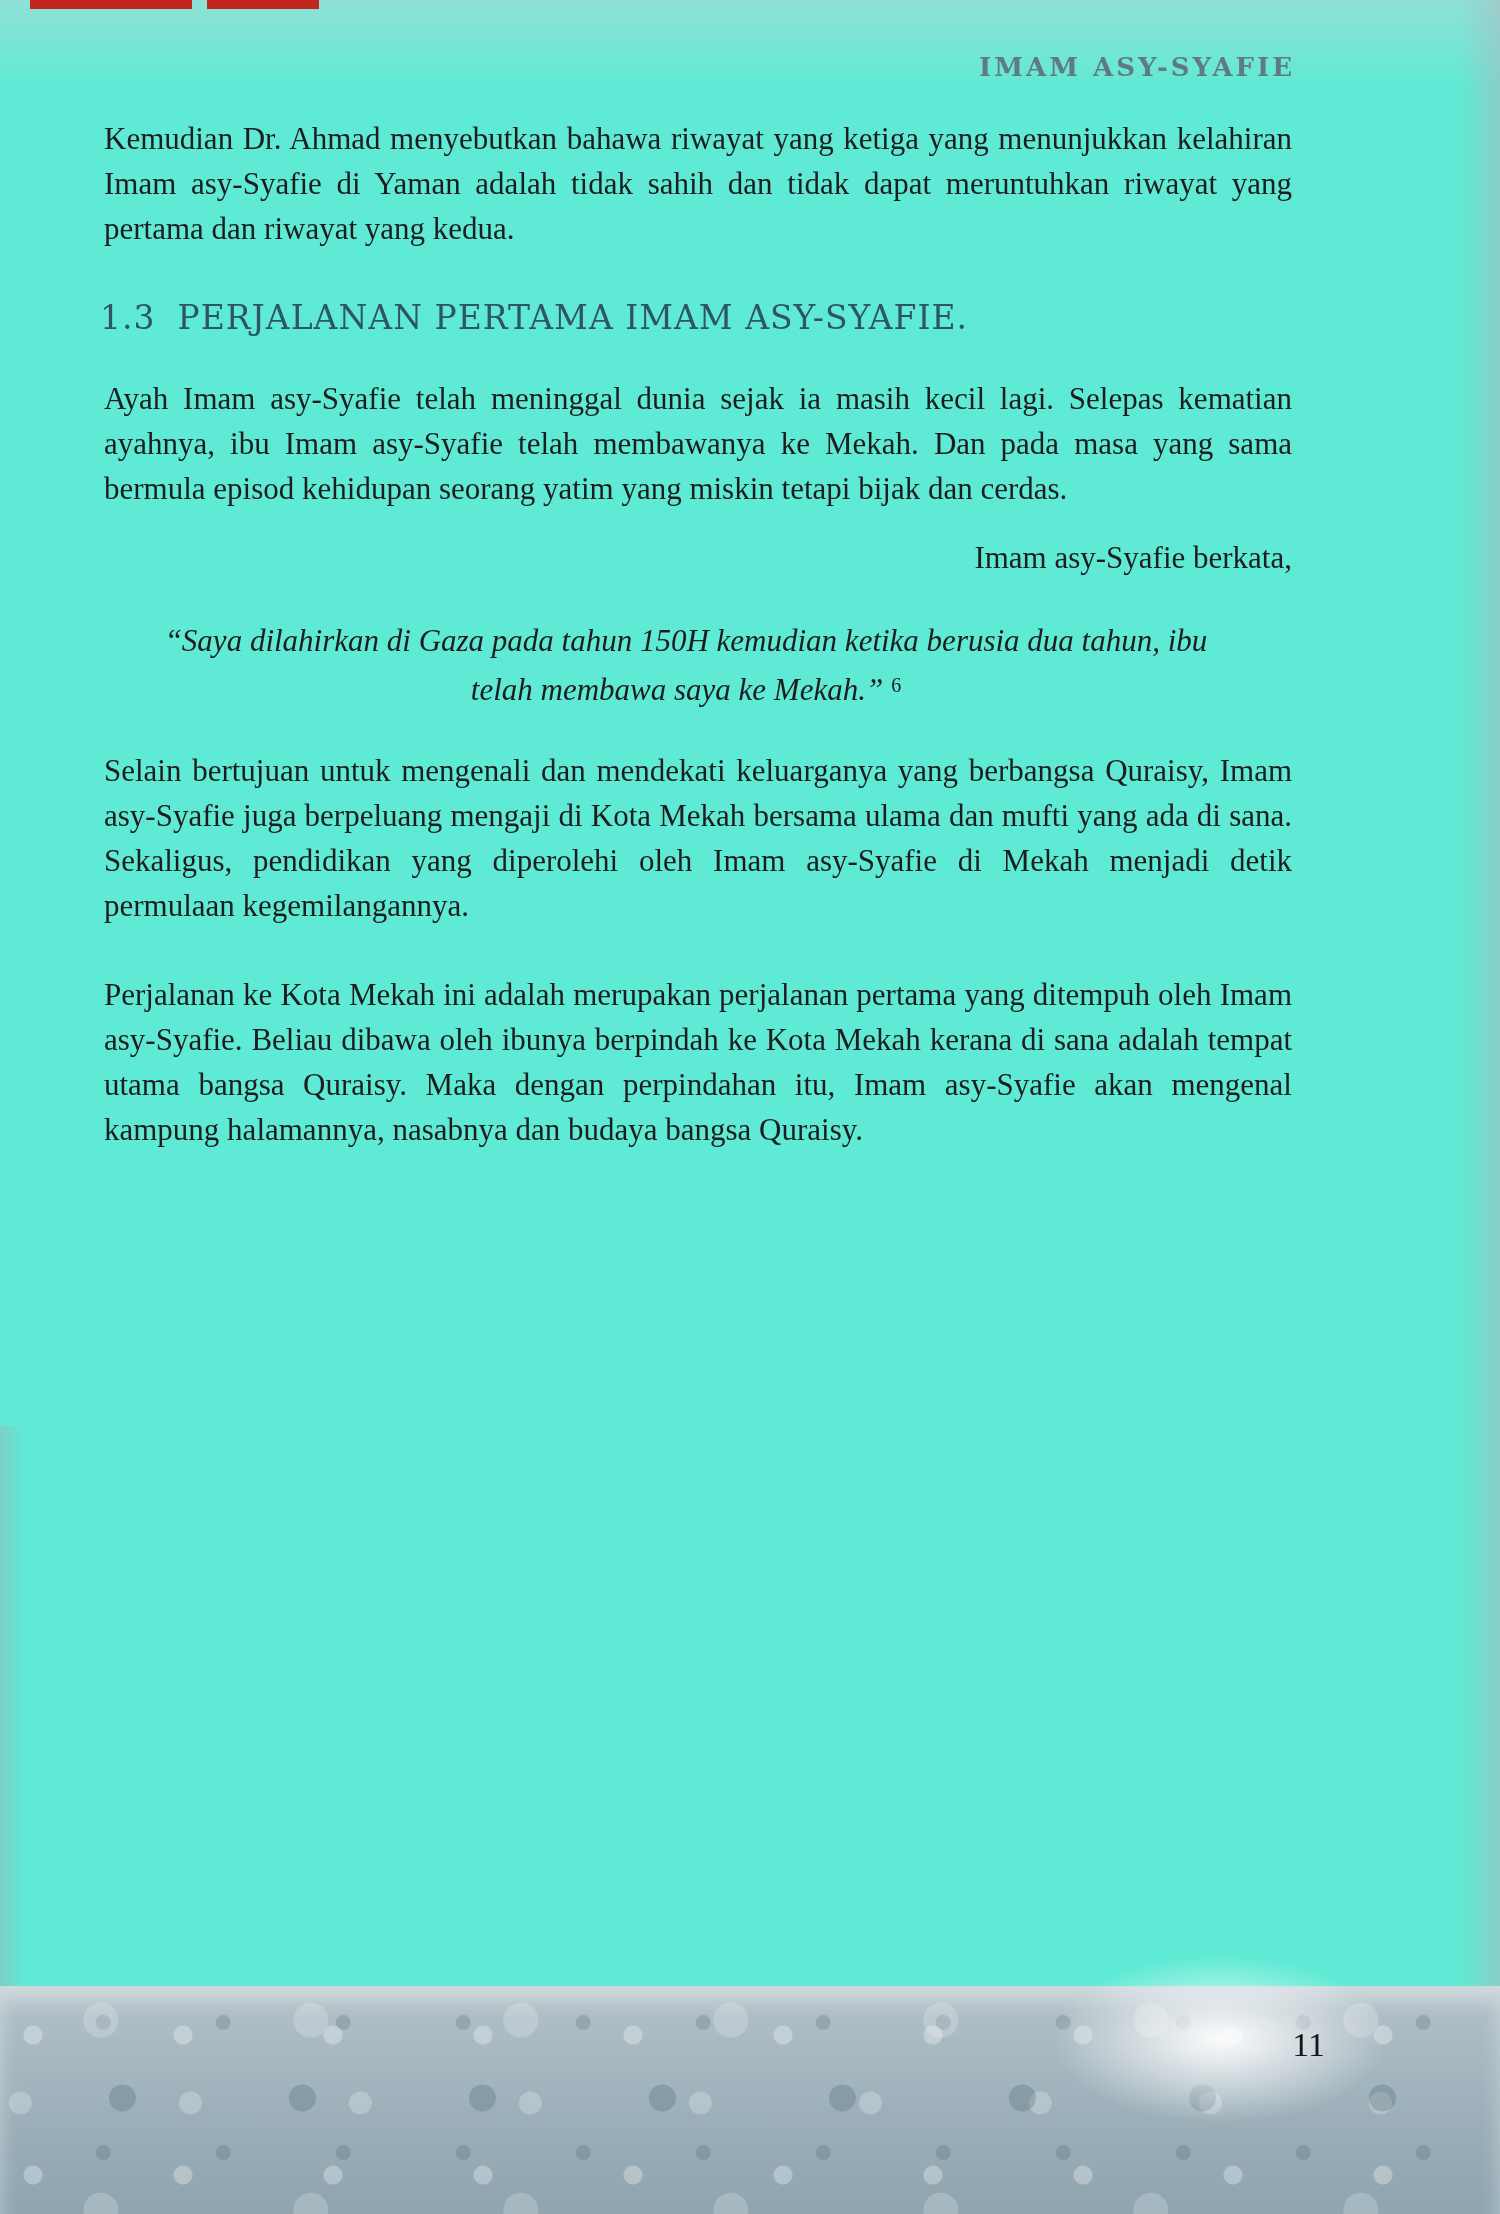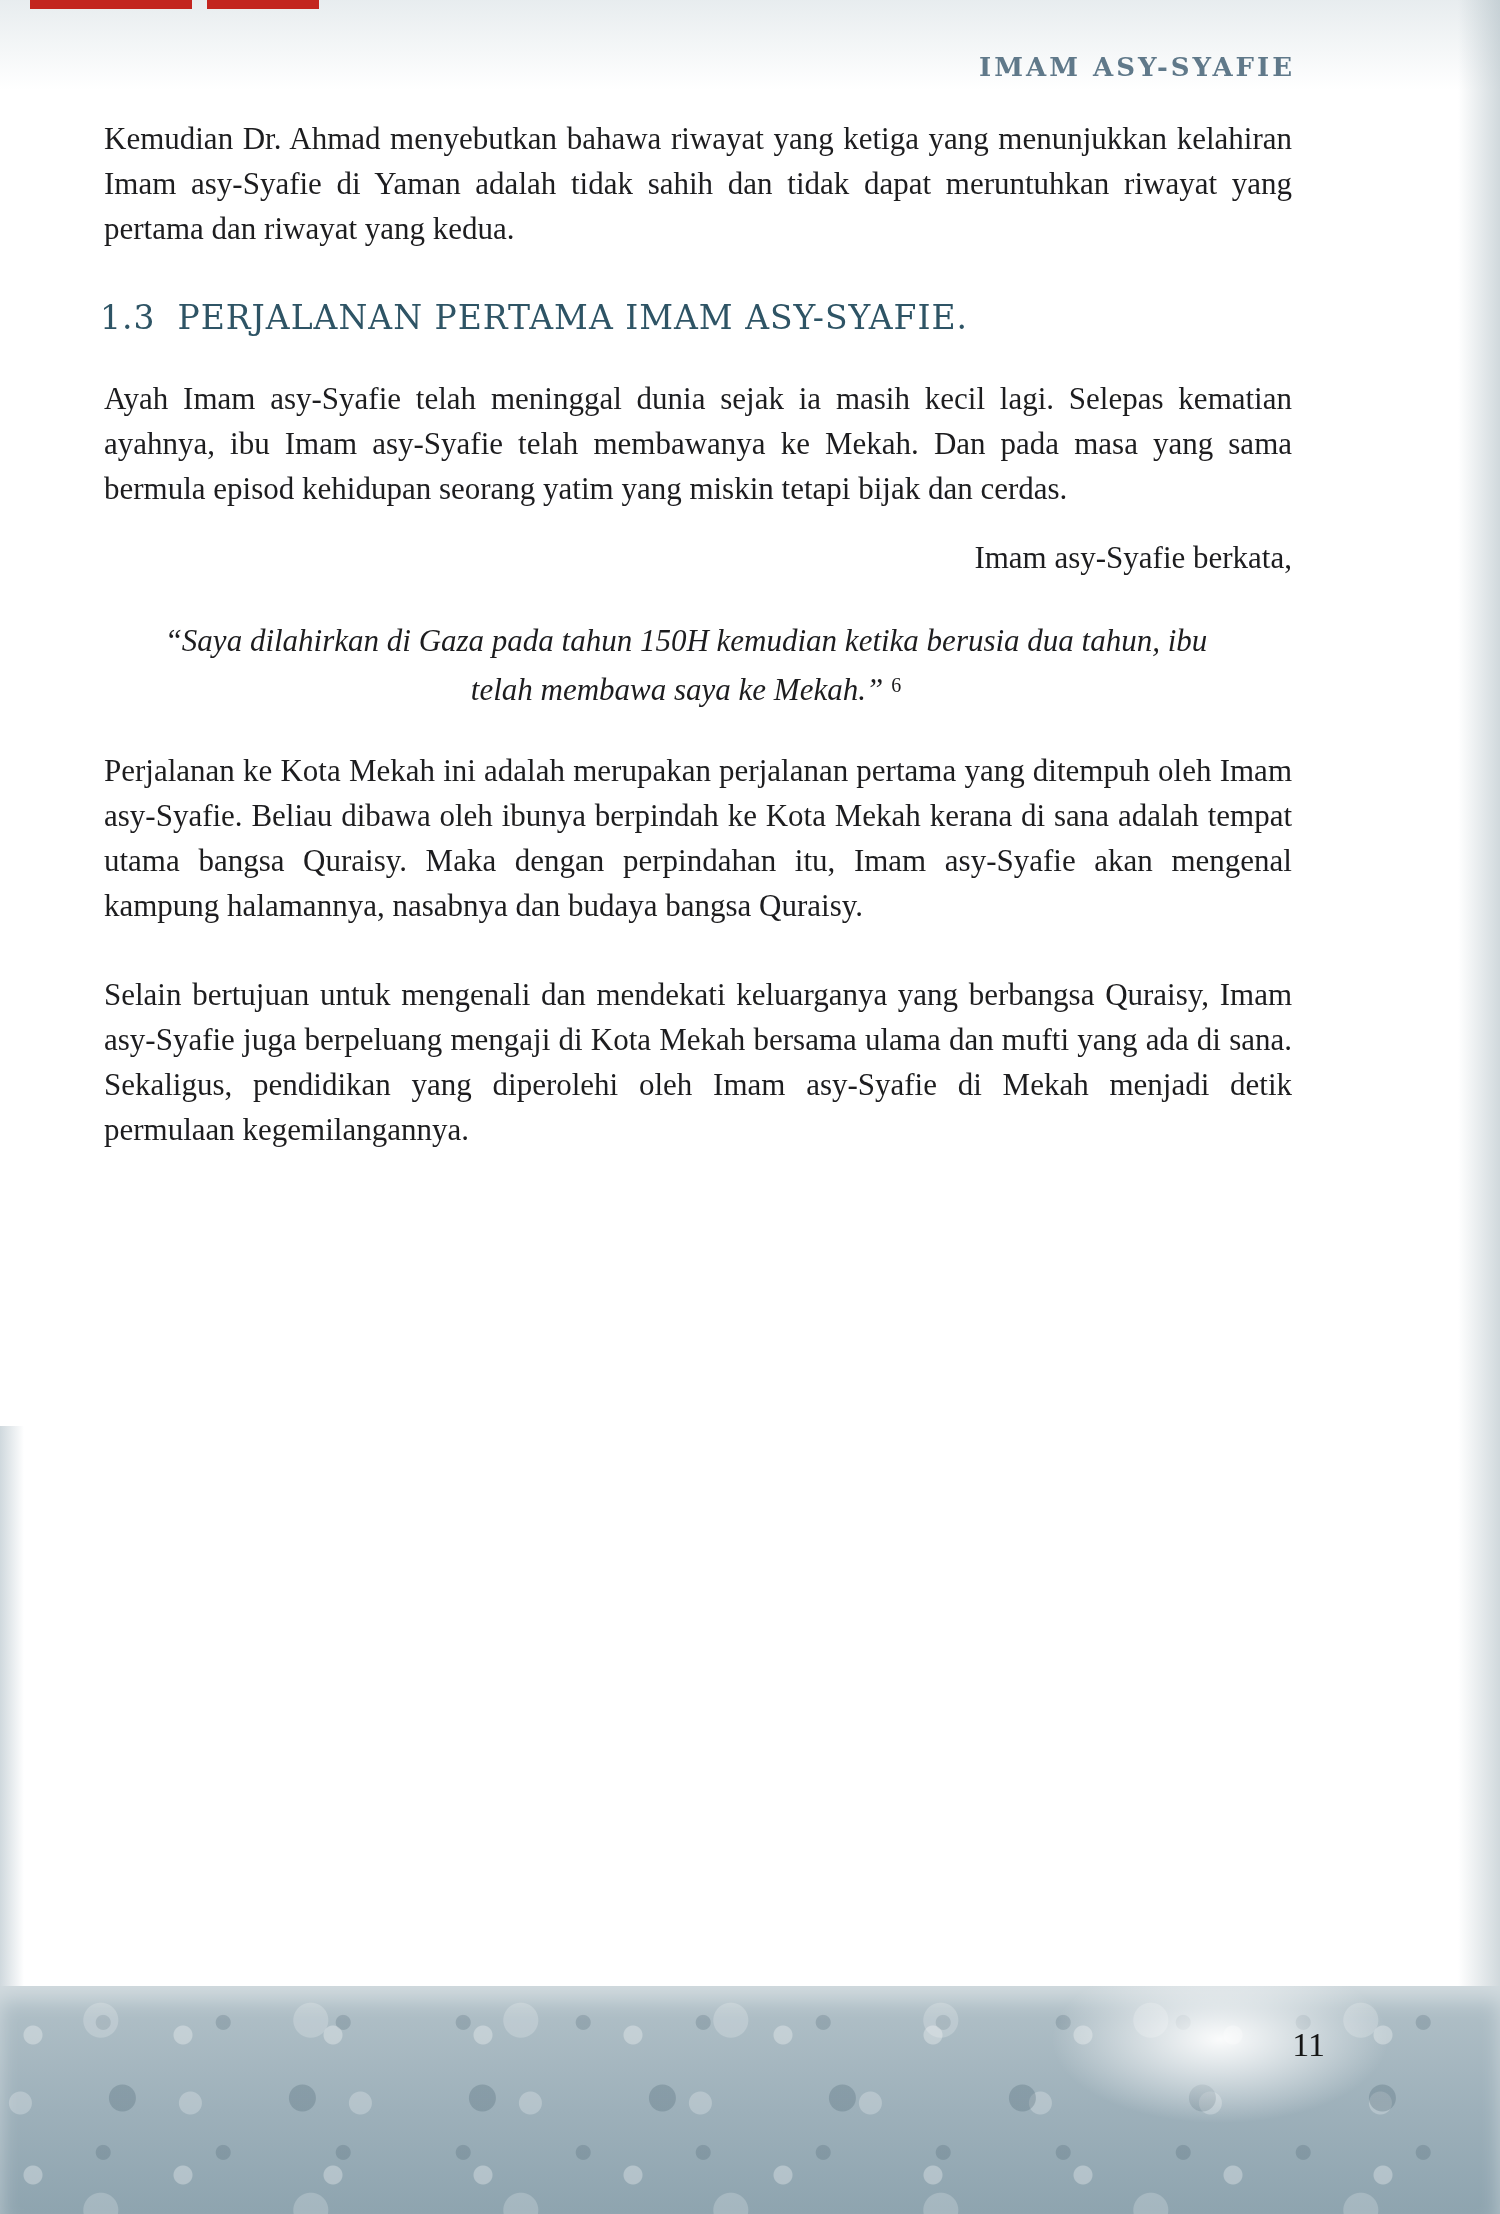--- a/index.html
+++ b/index.html
@@ -1,19 +1,19 @@
 <!DOCTYPE html>
 <html style="--heading: #2e5465; --running_head: #60798a; --body_text: #1d1d1f; --red_mark: #c3251f; --pattern_base: #a2b4bd;"><head>
 <meta charset="utf-8">
 <style>
   html,body{margin:0;padding:0;background:#e8e8e6;}
   .page{
     position:relative;
     width:1500px;height:2214px;
-    background:#ffffff;
+    background:#5eead4;
     overflow:hidden;
     font-family:"Liberation Serif", serif;
     color:var(--body_text,#1d1d1f);
   }
   
   .top-edge{position:absolute;top:0;left:0;right:0;height:90px;
     background:linear-gradient(rgba(203,214,219,.45), rgba(203,214,219,0));}
   .right-edge{position:absolute;top:0;right:0;width:42px;height:100%;
     background:linear-gradient(to left, rgba(170,185,192,.55), rgba(170,185,192,0));}
   .left-edge{position:absolute;left:0;bottom:228px;width:24px;height:560px;
@@ -100,23 +100,23 @@
     <h2 class="section-heading">
       <span class="num">1.3</span><span>PERJALANAN PERTAMA IMAM ASY-SYAFIE.</span>
     </h2>
 
     <p class="tight">Ayah Imam asy-Syafie telah meninggal dunia sejak ia masih kecil lagi. Selepas kematian ayahnya, ibu Imam asy-Syafie telah membawanya ke Mekah. Dan pada masa yang sama bermula episod kehidupan seorang yatim yang miskin tetapi bijak dan cerdas.</p>
 
     <p class="lead-in">Imam asy-Syafie berkata,</p>
 
     <div class="quote"><span>“Saya dilahirkan di Gaza pada tahun 150H kemudian ketika berusia dua tahun, ibu telah membawa saya ke Mekah.”</span><sup>6</sup></div>
 
+    <p>Selain bertujuan untuk mengenali dan mendekati keluarganya yang berbangsa Quraisy, Imam asy-Syafie juga berpeluang mengaji di Kota Mekah bersama ulama dan mufti yang ada di sana. Sekaligus, pendidikan yang diperolehi oleh Imam asy-Syafie di Mekah menjadi detik permulaan kegemilangannya.</p>
+
     <p>Perjalanan ke Kota Mekah ini adalah merupakan perjalanan pertama yang ditempuh oleh Imam asy-Syafie. Beliau dibawa oleh ibunya berpindah ke Kota Mekah kerana di sana adalah tempat utama bangsa Quraisy. Maka dengan perpindahan itu, Imam asy-Syafie akan mengenal kampung halamannya, nasabnya dan budaya bangsa Quraisy.</p>
-
-    <p>Selain bertujuan untuk mengenali dan mendekati keluarganya yang berbangsa Quraisy, Imam asy-Syafie juga berpeluang mengaji di Kota Mekah bersama ulama dan mufti yang ada di sana. Sekaligus, pendidikan yang diperolehi oleh Imam asy-Syafie di Mekah menjadi detik permulaan kegemilangannya.</p>
 
 
   </div>
 
   <div class="pattern-band"></div>
   <div class="page-number-glow"></div>
   <div class="page-number">11</div>
 
 </div>
 

